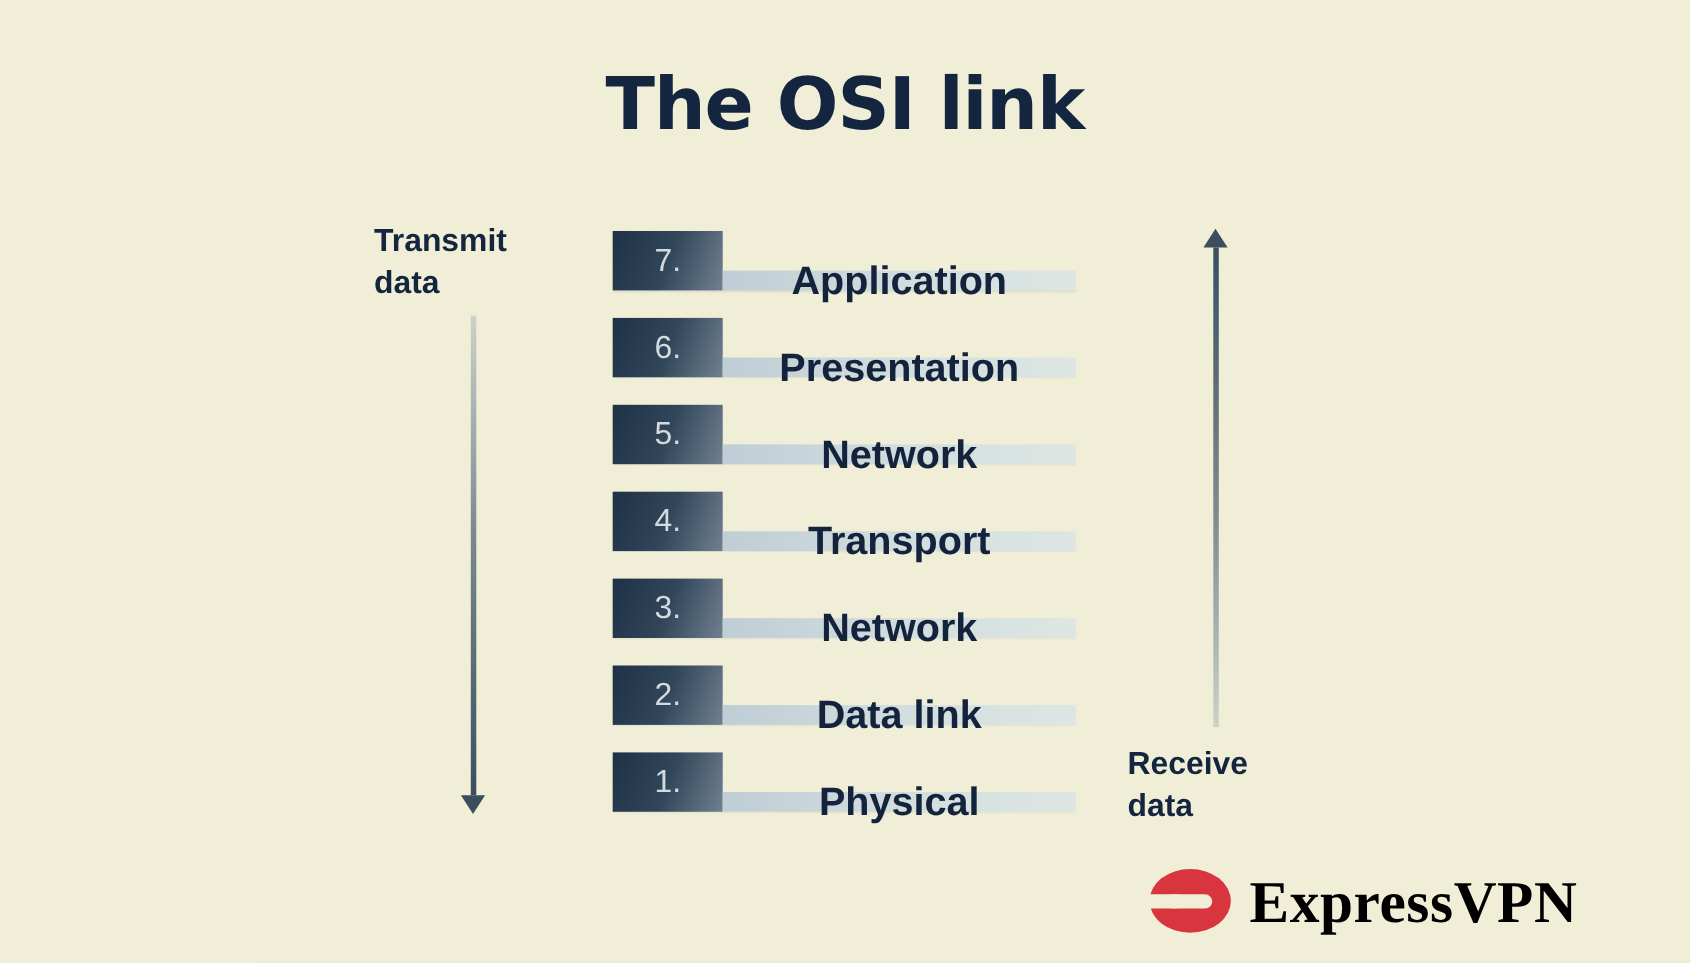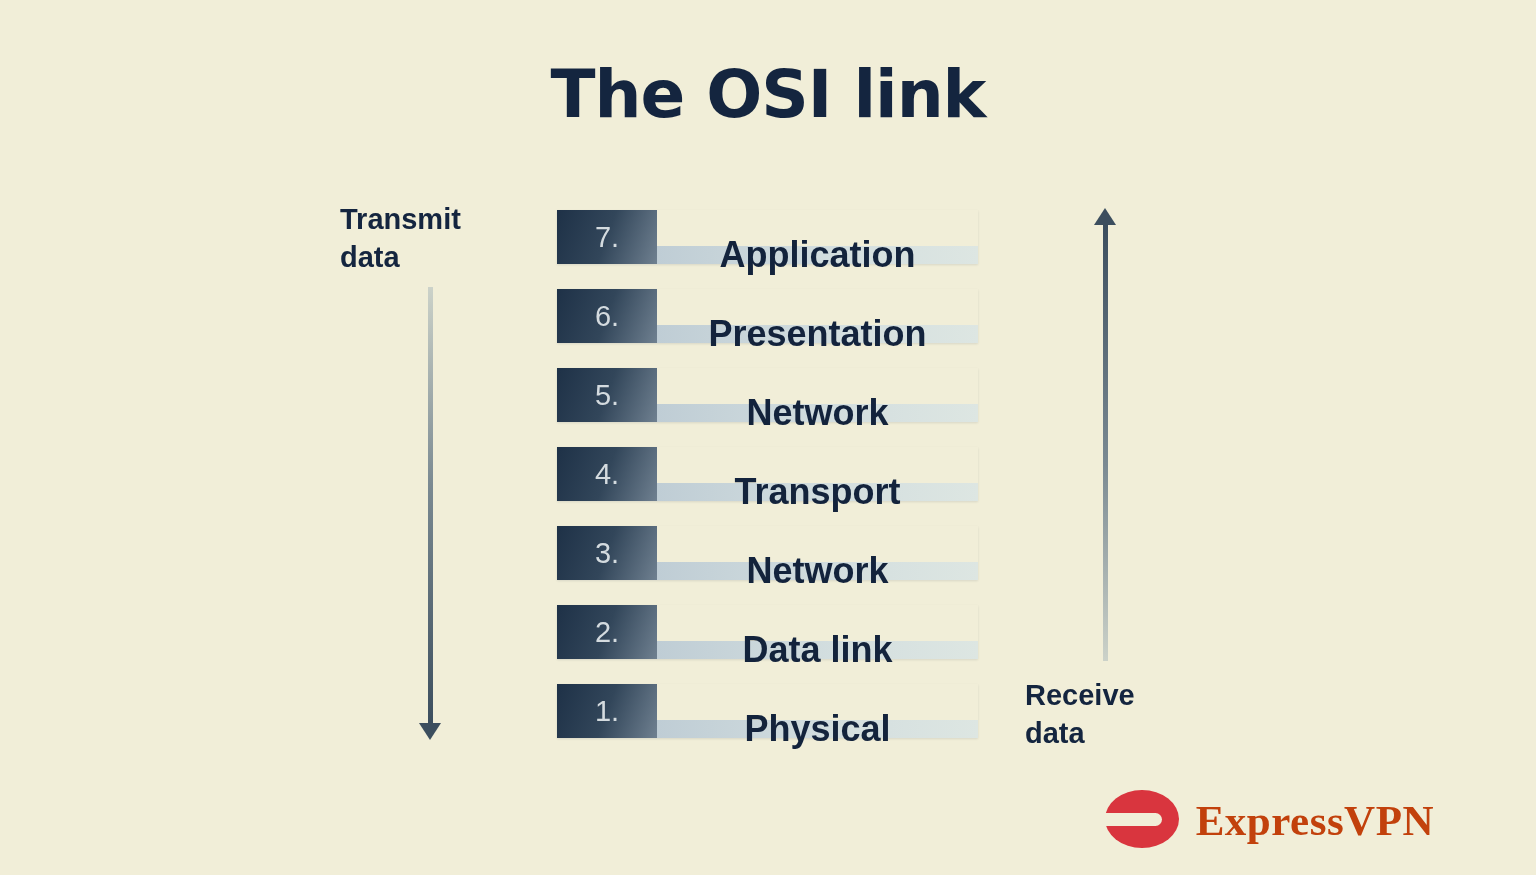--- a/index.html
+++ b/index.html
@@ -113,22 +113,22 @@
     right: 102px;
     bottom: 24px;
     display: flex;
     align-items: center;
     gap: 16px;
   }
   .logo-icon { width: 82px; height: 62px; display: block; }
   .wordmark {
     font-family: "Liberation Serif", serif;
     font-weight: 700;
-    font-size: 43px;
-    color: #c2410c;
+    font-size: 54px;
+    color: #000000;
     letter-spacing: 0.5px;
   }
 </style>
 </head>
 <body>
 
 <div class="canvas">
 
   <div class="title">The OSI link</div>
 

